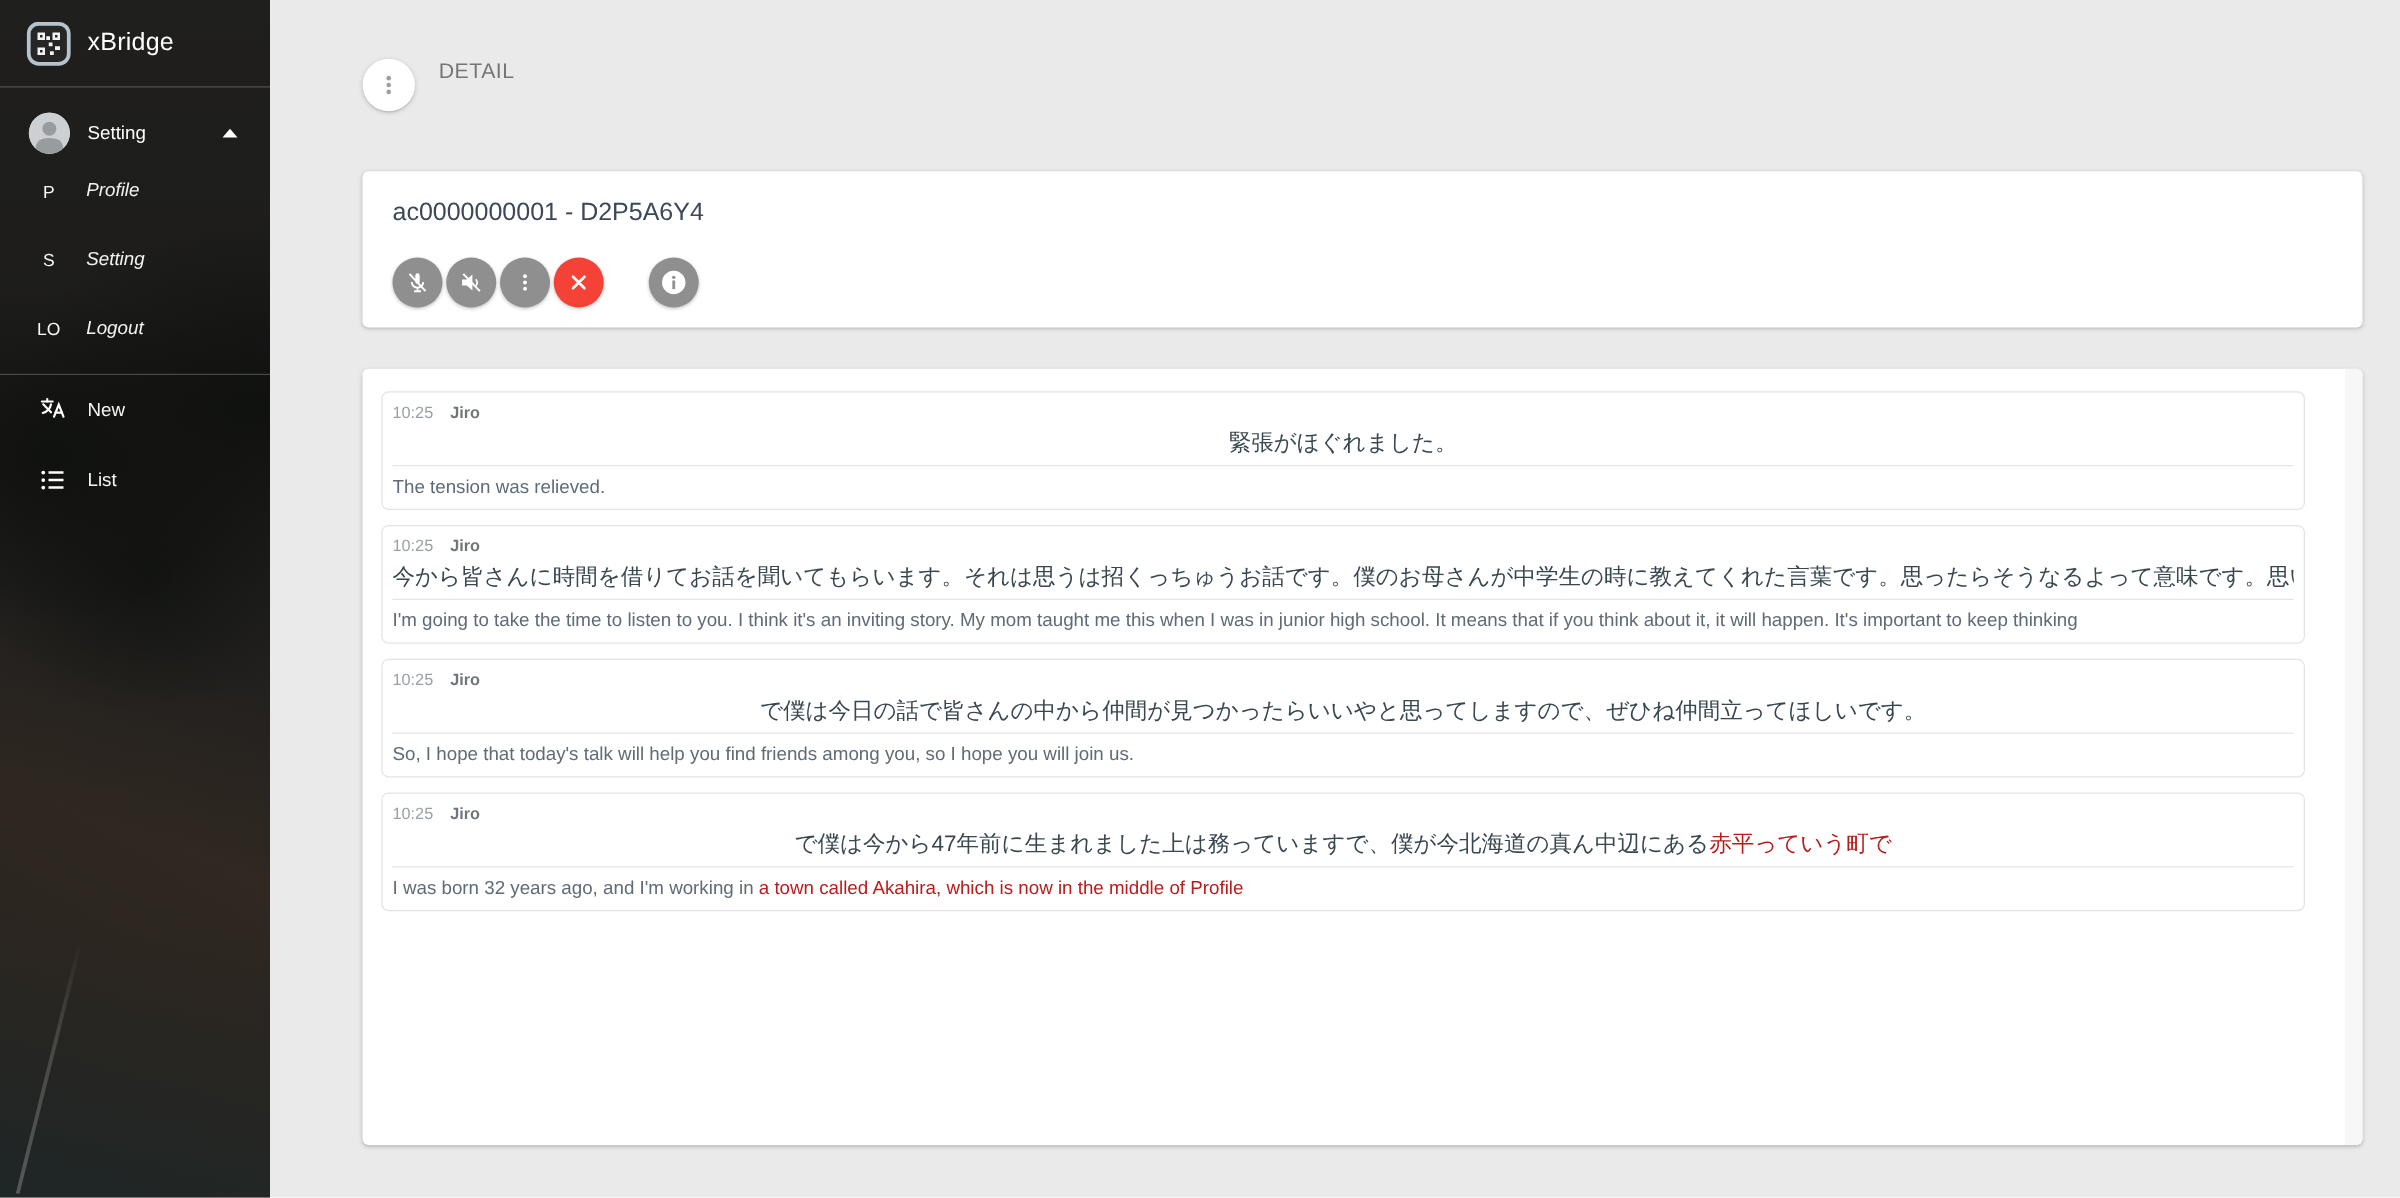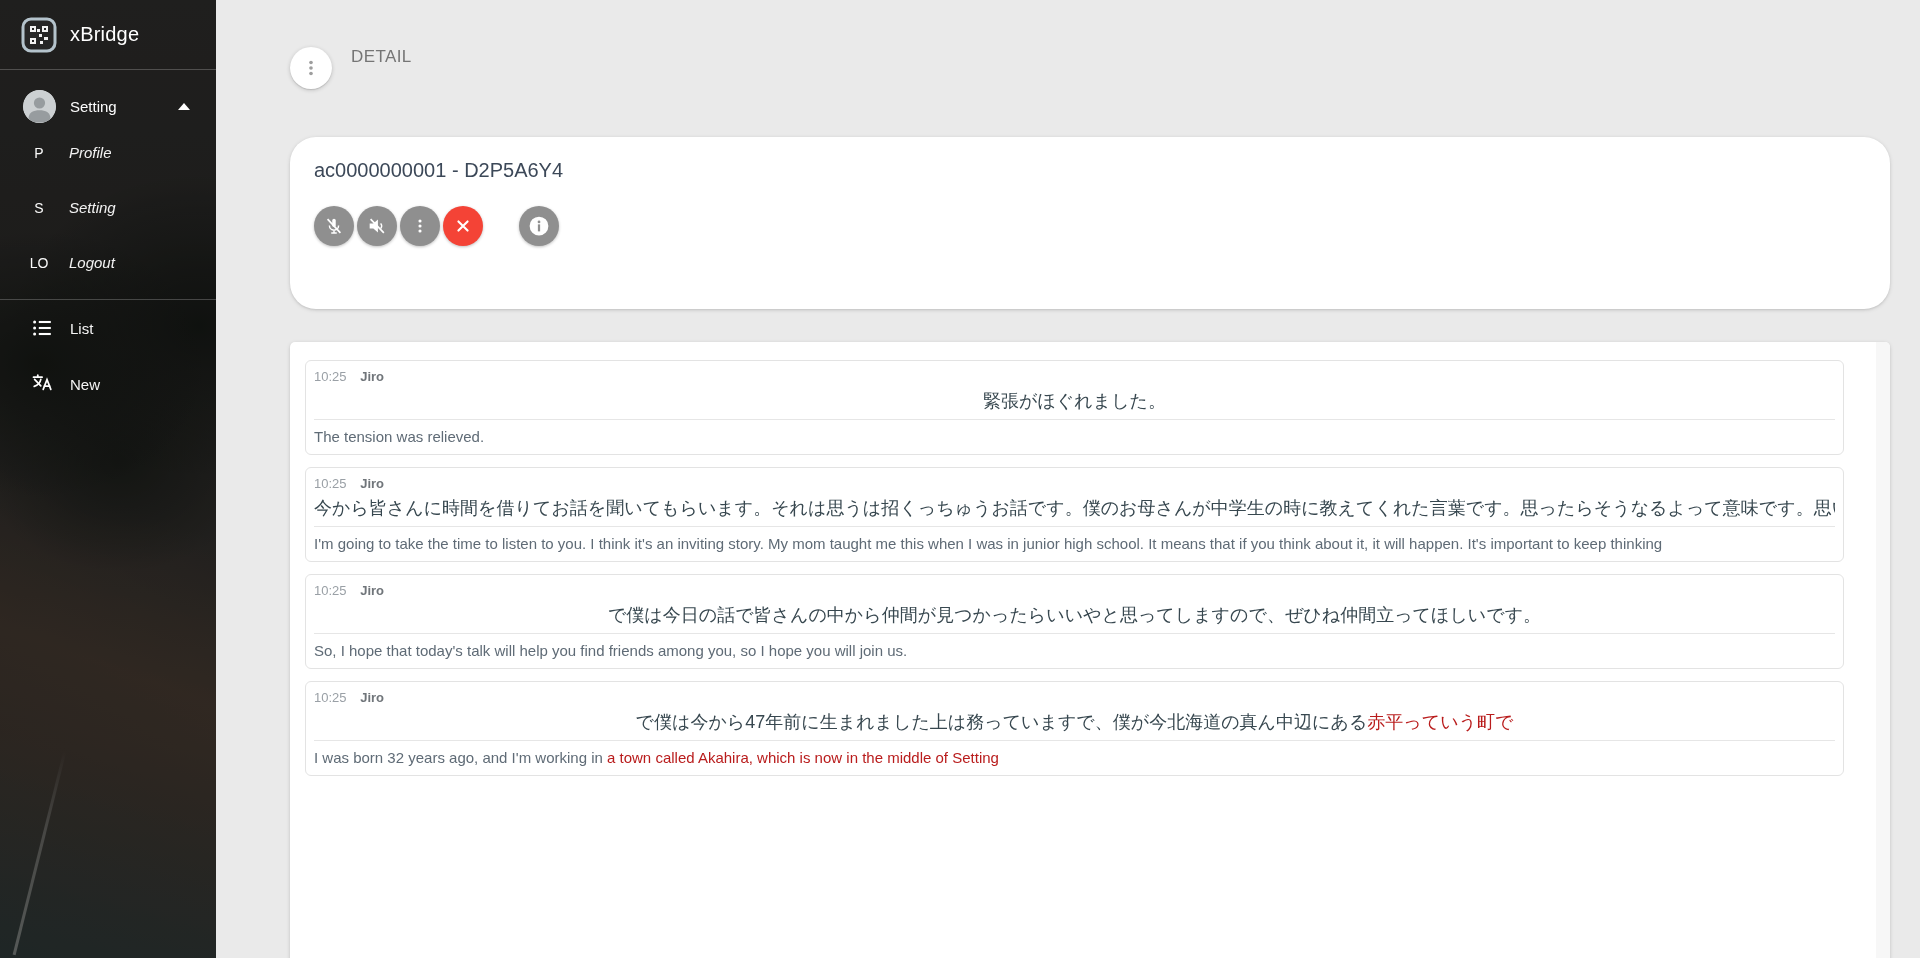--- a/index.html
+++ b/index.html
@@ -62,21 +62,21 @@
 
   .page-header { display:flex; align-items:flex-start; padding:16px 12px 0 30px; height:58px;margin-top:31px; }
   .kebab-btn { width:42px; height:42px; border-radius:50%; background:#fff; border:none; cursor:pointer;
                box-shadow:0 1px 4px rgba(0,0,0,.18), 0 1px 1px rgba(0,0,0,.1);
                display:flex; align-items:center; justify-content:center; }
   .page-title { margin-left:19px; font-size:17px; font-weight:500; color:#757575; letter-spacing:.4px; }
 
   .card { background:#fff; border-radius:5px; box-shadow:0 1px 4px rgba(0,0,0,.13), 0 1px 2px rgba(0,0,0,.08);
           margin-left:30px; width:1600px; }
 
-  .session-card { margin-top:48px; height:172px; padding:22px 24px 4px;border-radius:26px; }
+  .session-card { margin-top:48px; height:125px; padding:22px 24px 4px; }
   .session-title { font-size:20px; color:#3c4858; }
   .controls { display:flex; align-items:center; margin-top:24px; }
   .ctrl { width:40px; height:40px; border-radius:50%; border:none; cursor:pointer;
           display:flex; align-items:center; justify-content:center; margin-right:3px; padding:0;
           box-shadow:0 1px 3px rgba(0,0,0,.25); }
   .ctrl.gray { background:#8f8f8f; }
   .ctrl.red  { background:#f44336; }
   .ctrl.info-gap { margin-left:33px; }
 
   .messages-card { position:relative; margin-top:33px; height:621px; padding:18px 46px 0 15px; }
@@ -144,48 +144,48 @@
     </div>
     <div class="sub-item">
       <span class="sub-abbr">LO</span>
       <span class="sub-label">Logout</span>
     </div>
 
     <div class="sb-divider"></div>
 
     <div class="nav-item">
       <span class="nav-icon">
-        <svg viewBox="0 0 24 24" width="24" height="24">
-          <g fill="#fff">
-            <circle cx="4.6" cy="6" r="1.5"></circle>
-              <circle cx="4.6" cy="12" r="1.5"></circle>
-              <circle cx="4.6" cy="18" r="1.5"></circle>
-          </g>
-          <g stroke="#fff" stroke-width="2.1">
-            <path d="M8.8 6h12"></path>
-              <path d="M8.8 12h12"></path>
-              <path d="M8.8 18h12"></path>
-          </g>
-        </svg>
-      </span>
-      <span class="nav-label">List</span>
-    </div>
-
-    <div class="nav-item">
-      <span class="nav-icon">
         <svg viewBox="0 0 24 24" width="24" height="24" fill="none" stroke="#fff" stroke-width="1.7" stroke-linecap="round">
           <path d="M3.5 5.2h8.6"></path>
             <path d="M7.8 3.2v2"></path>
           <path d="M4.6 7.4l6.2 6.4"></path>
             <path d="M10.8 7.4c-.6 3.4-3.4 6-6.6 7"></path>
           <path d="M13.2 17.4L17 7.6l3.8 9.8"></path>
             <path d="M14.4 14.1h5.2"></path>
         </svg>
       </span>
       <span class="nav-label">New</span>
+    </div>
+
+    <div class="nav-item">
+      <span class="nav-icon">
+        <svg viewBox="0 0 24 24" width="24" height="24">
+          <g fill="#fff">
+            <circle cx="4.6" cy="6" r="1.5"></circle>
+              <circle cx="4.6" cy="12" r="1.5"></circle>
+              <circle cx="4.6" cy="18" r="1.5"></circle>
+          </g>
+          <g stroke="#fff" stroke-width="2.1">
+            <path d="M8.8 6h12"></path>
+              <path d="M8.8 12h12"></path>
+              <path d="M8.8 18h12"></path>
+          </g>
+        </svg>
+      </span>
+      <span class="nav-label">List</span>
     </div>
   </div>
 </aside>
 
 <main class="main">
   <div class="page-header">
     <button class="kebab-btn">
       <svg viewBox="0 0 24 24" width="22" height="22">
         <g fill="#9e9e9e">
             <circle cx="12" cy="6" r="2"></circle>
@@ -268,16 +268,16 @@
       <div class="msg-jp"><span>で僕は今日の話で皆さんの中から仲間が見つかったらいいやと思ってしますので、ぜひね仲間立ってほしいです。</span><a class="seg-link"></a></div>
       <div class="msg-en"><span>So, I hope that today's talk will help you find friends among you, so I hope you will join us.</span><a class="seg-link"></a></div>
     </article>
 
     <article class="msg">
       <div class="msg-meta">
         <span class="msg-time">10:25</span>
         <span class="msg-speaker">Jiro</span>
       </div>
       <div class="msg-jp"><span>で僕は今から47年前に生まれました上は務っていますで、僕が今北海道の真ん中辺にある</span><a class="seg-link">赤平っていう町で</a></div>
-      <div class="msg-en"><span>I was born 32 years ago, and I'm working in </span><a class="seg-link">a town called Akahira, which is now in the middle of Setting</a></div>
+      <div class="msg-en"><span>I was born 32 years ago, and I'm working in </span><a class="seg-link">a town called Akahira, which is now in the middle of Profile</a></div>
     </article>
   </section>
 </main>
 
 </body></html>

